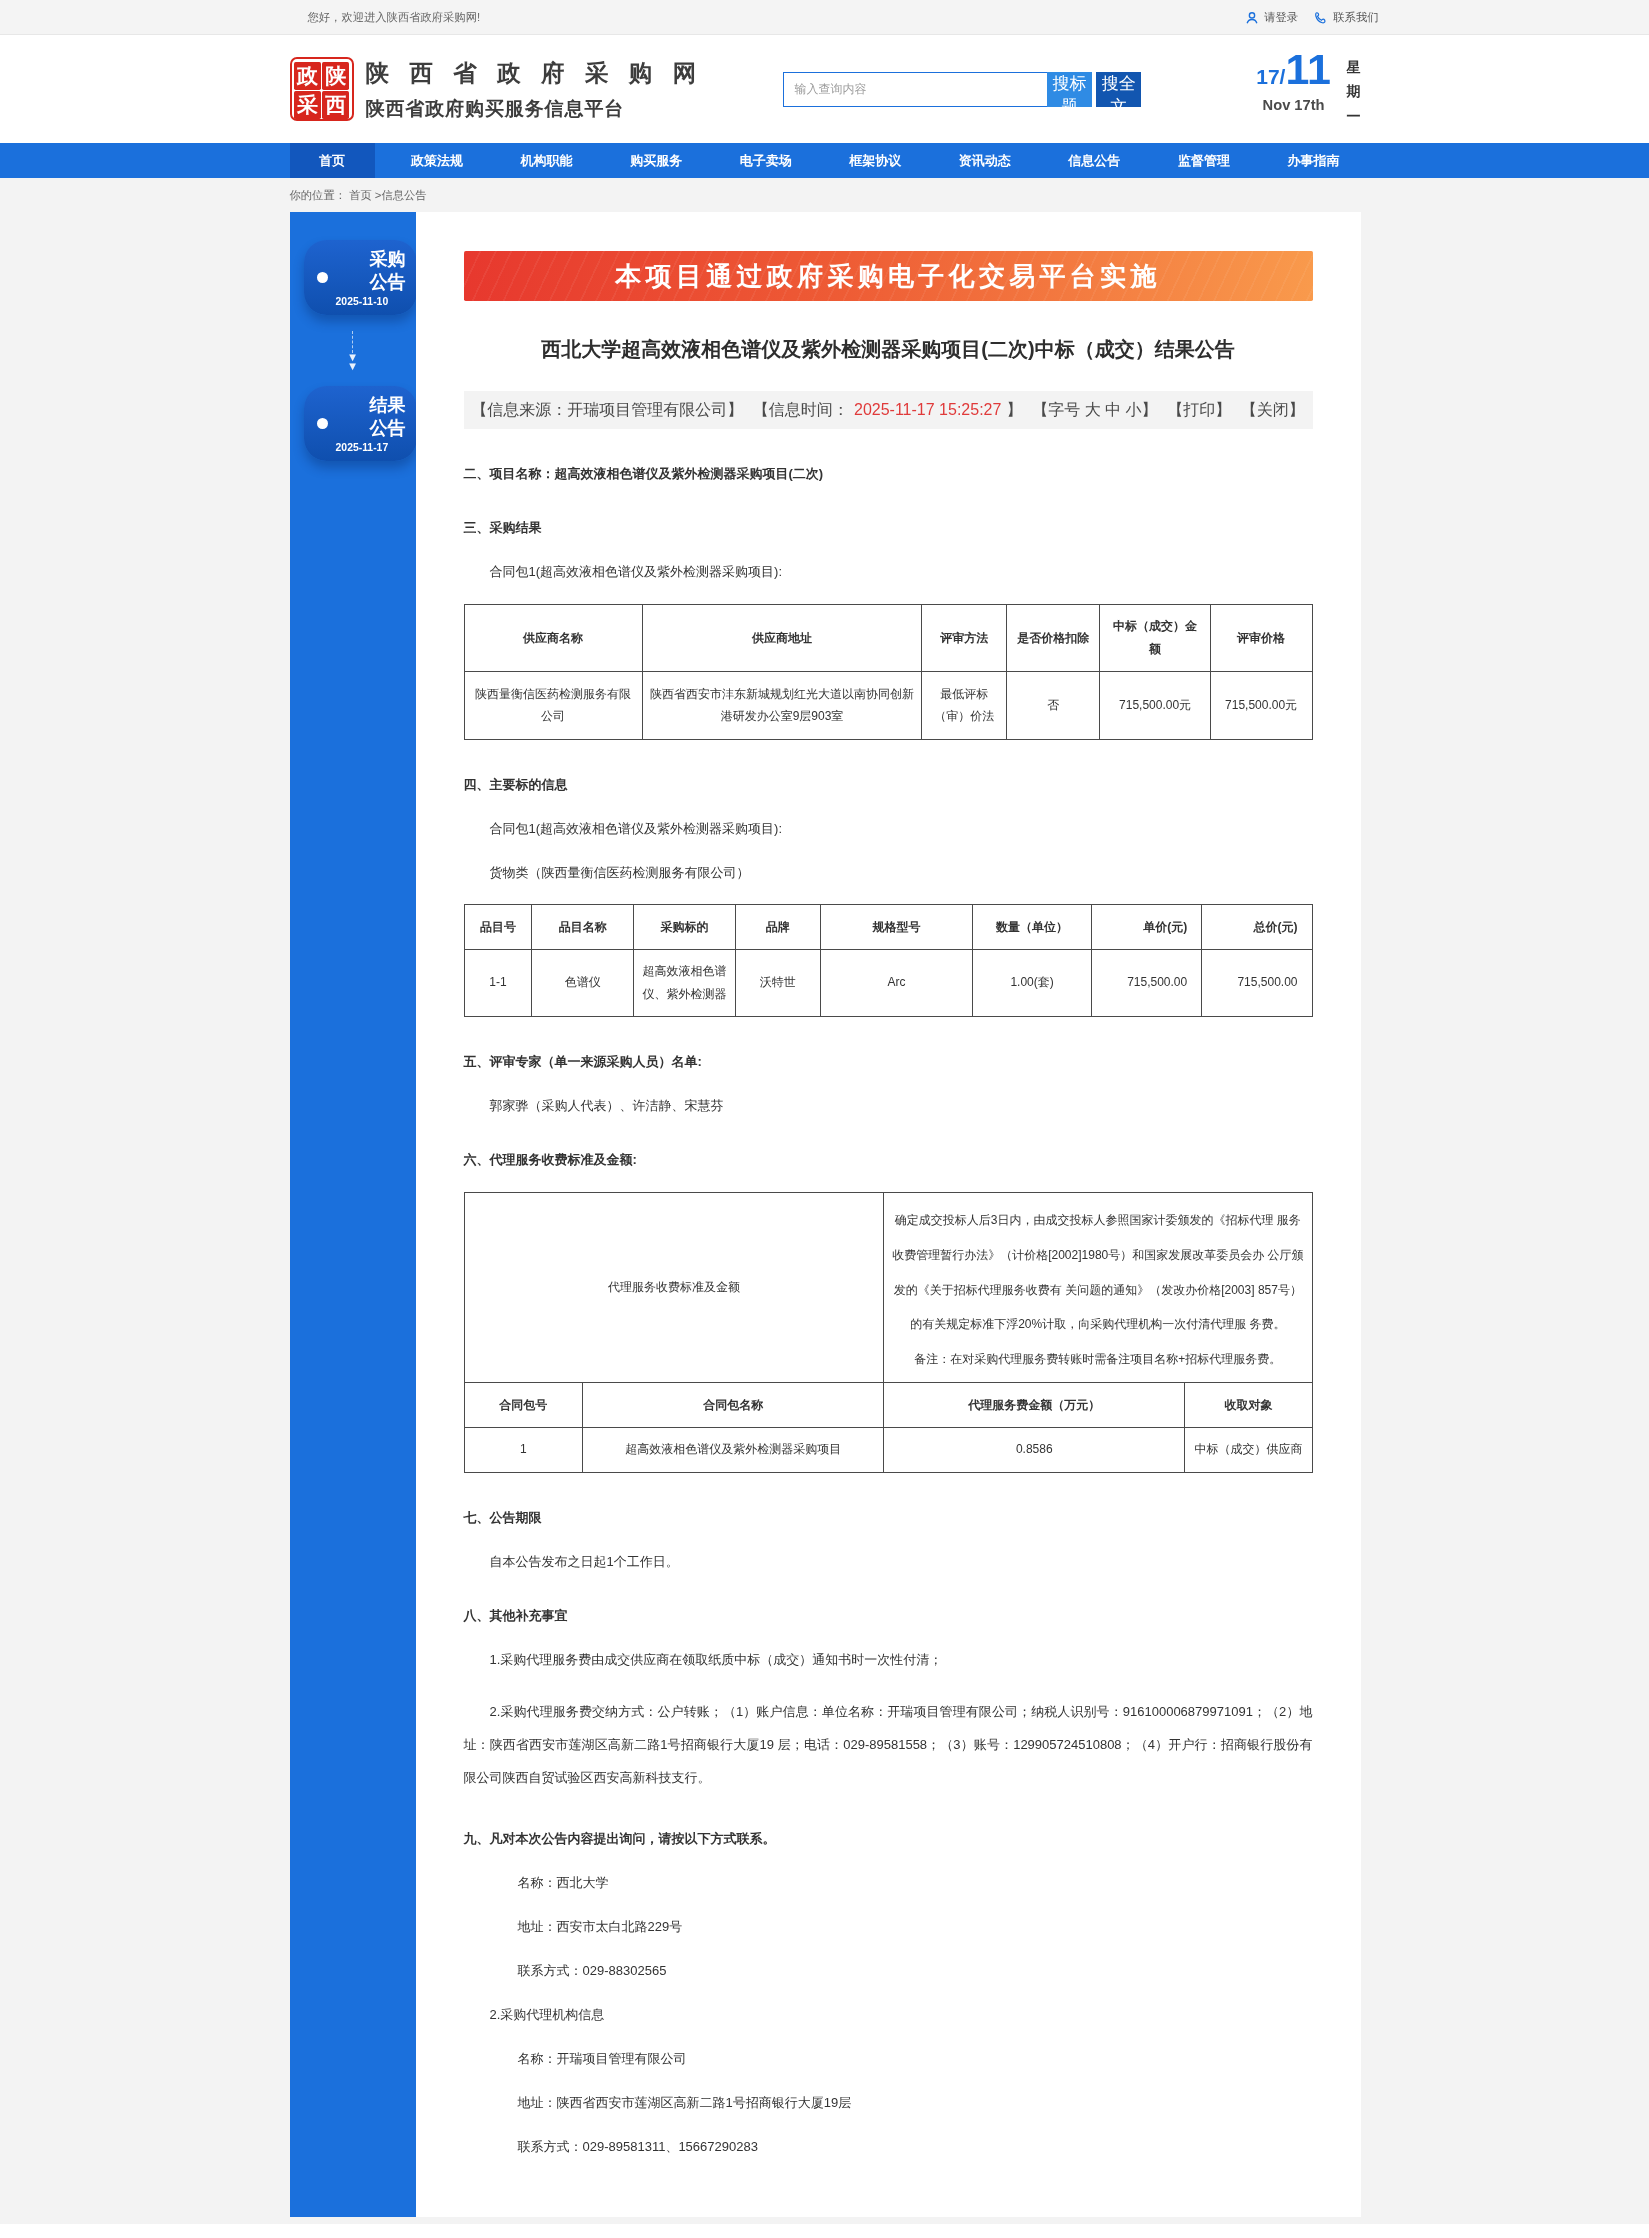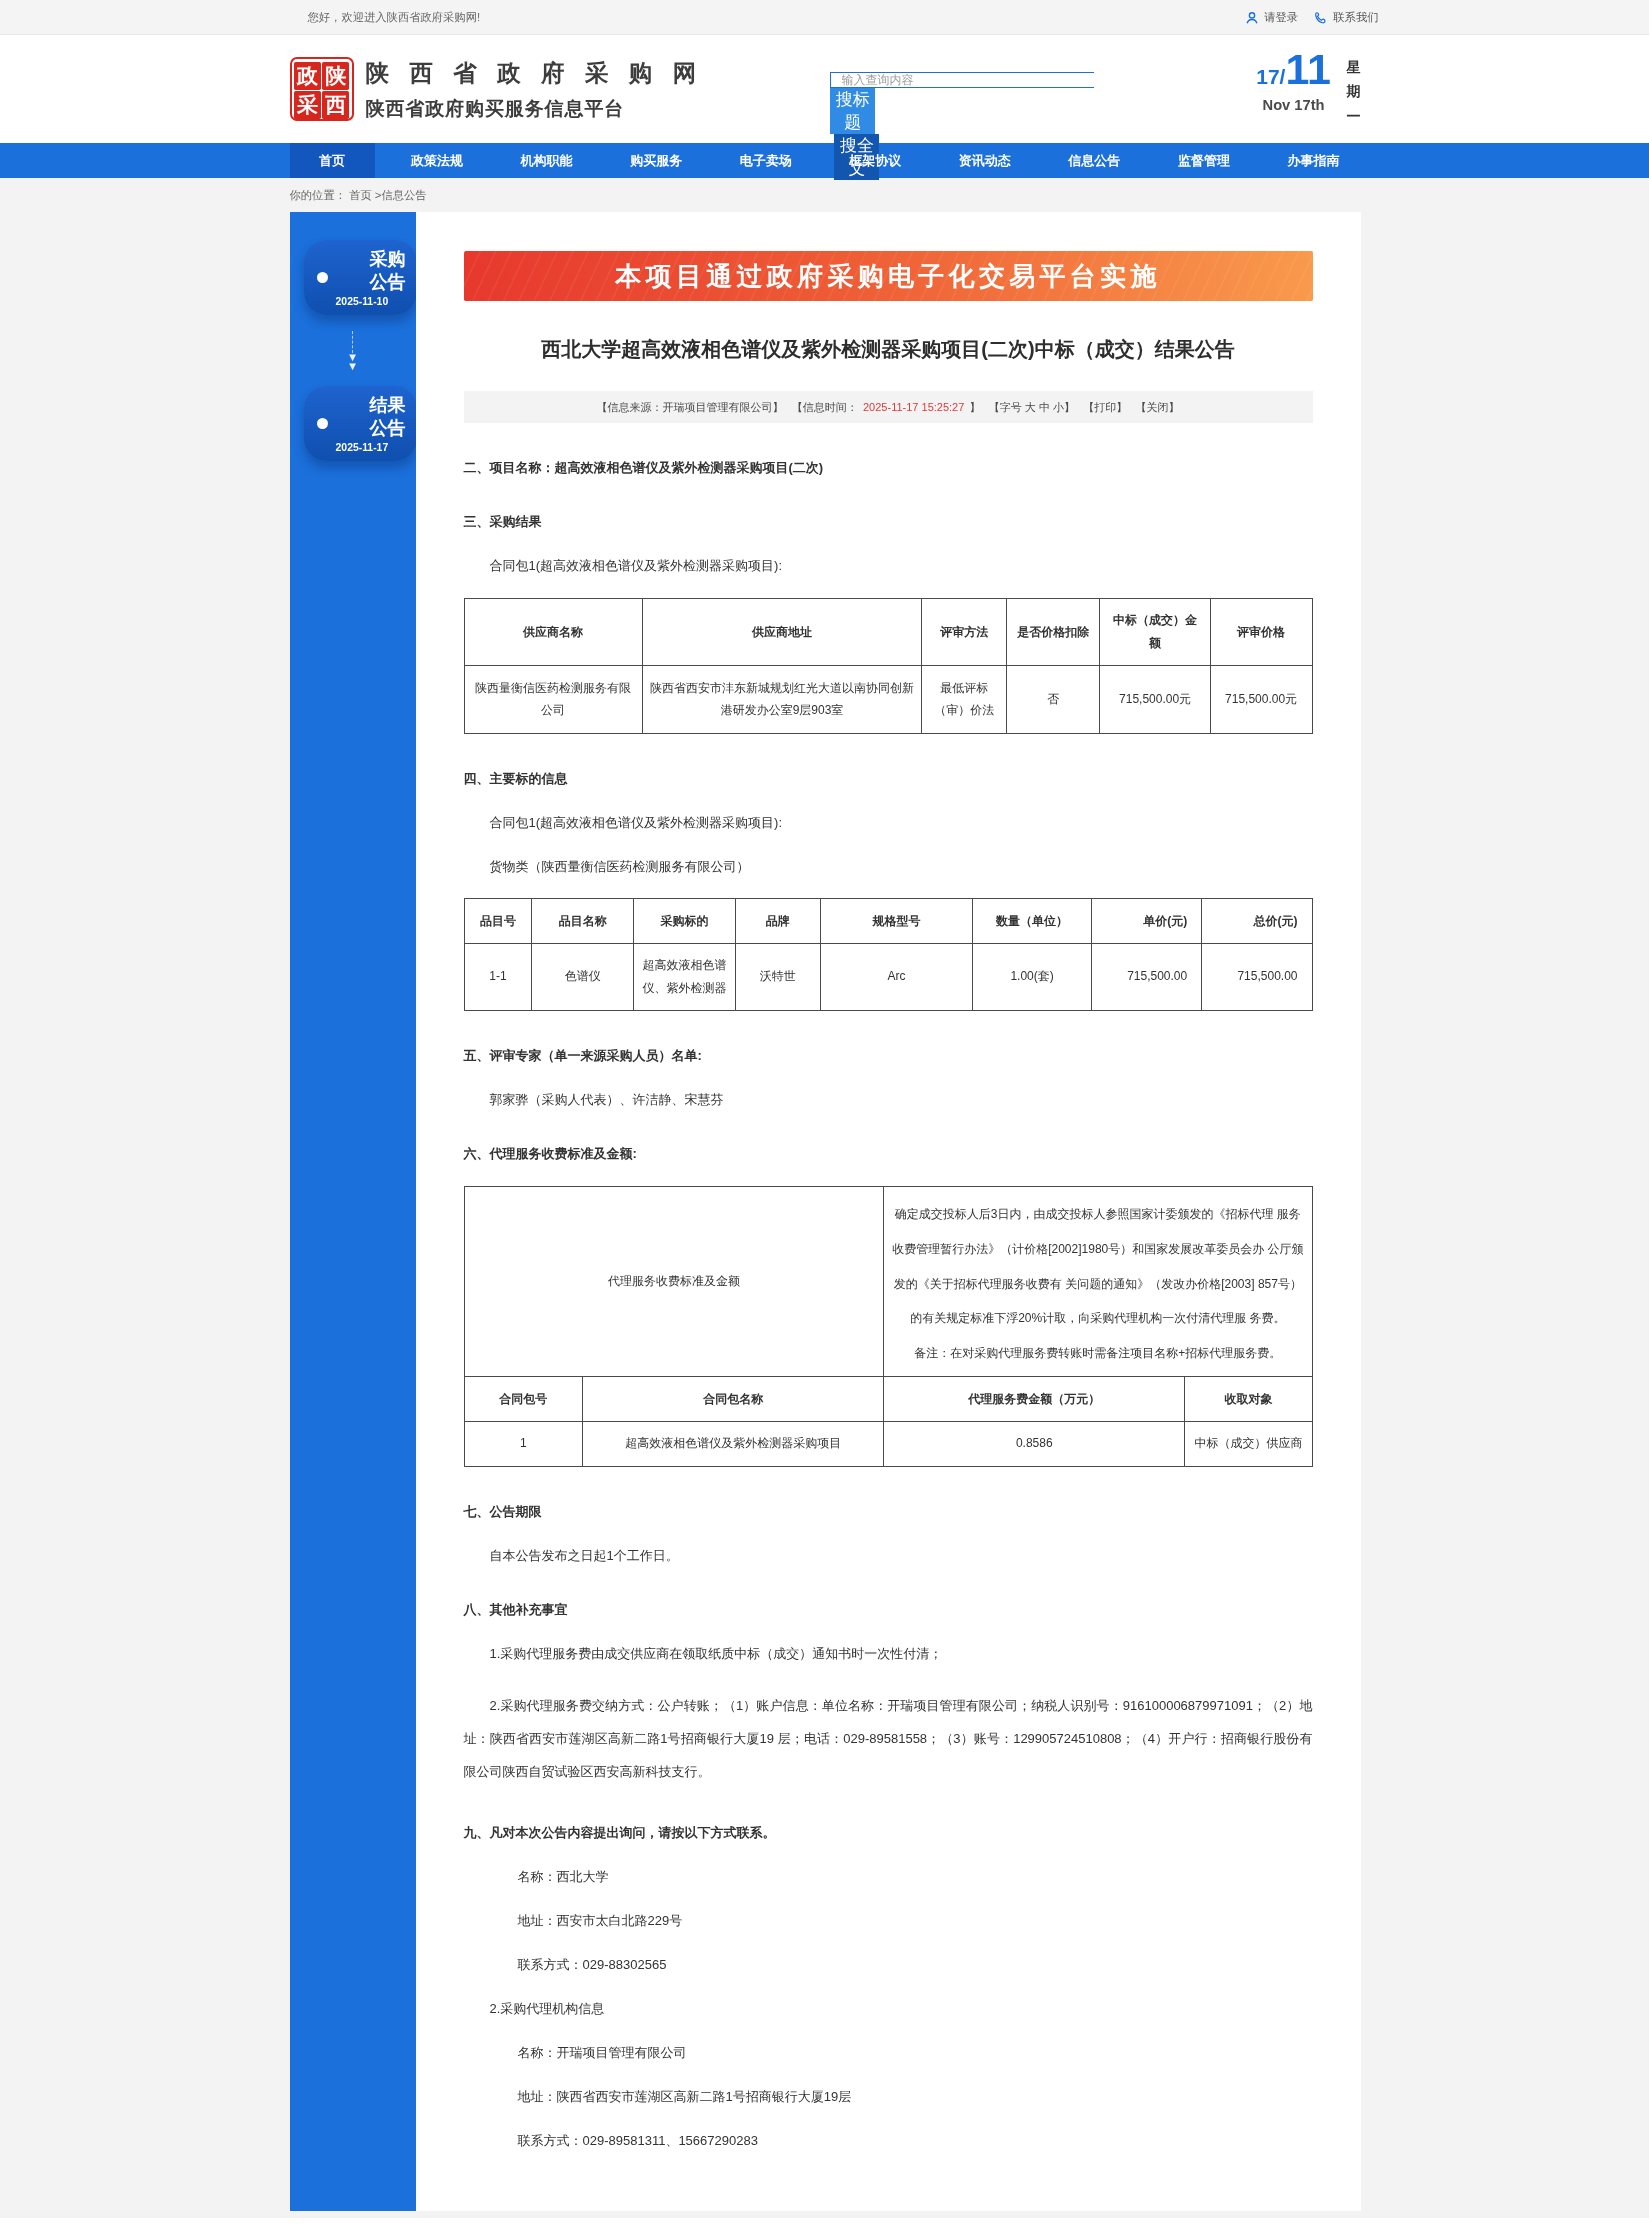--- a/index.html
+++ b/index.html
@@ -26,21 +26,21 @@
     width:64px; height:64px; background:#fff; border:2.6px solid #d7261d; border-radius:7px;
     padding:2.6px; display:grid; grid-template-columns:1fr 1fr; grid-template-rows:1fr 1fr; gap:1.7px;
   }
   .logo-box span {
     background:#d7261d; color:#fff; font-weight:bold; font-size:21px;
     display:flex; align-items:center; justify-content:center; border-radius:1.7px;
   }
   .brand-text .t1 { font-size:23.4px; font-weight:bold; color:#3d3d3d; letter-spacing:7px; }
   .brand-text .t2 { font-size:19px; font-weight:bold; color:#3d3d3d; letter-spacing:0.9px; margin-top:7px; }
 
-  .searchbar { display:flex; align-items:stretch; height:35px; margin-left:-35px;flex-direction:column; }
+  .searchbar { display:flex; align-items:stretch; height:35px; margin-left:-35px; }
   .search-input {
     width:264px; border:1.7px solid #1b70dc; border-right:none; padding:0 10.4px;
     font-size:12px; color:#333; outline:none; font-family:inherit;
   }
   .search-input::placeholder { color:#9b9b9b; }
   .search-btn {
     width:45px; border:none; color:#fff; font-size:17px; cursor:pointer; font-family:inherit; padding:0 3.5px;
   }
   .btn-title { background:#2f8be4; }
   .btn-full  { background:#1256b0; margin-left:4.3px; }
@@ -85,21 +85,21 @@
   .banner {
     height:50px; border-radius:1.7px; display:flex; align-items:center; justify-content:center;
     color:#fff; font-size:26px; font-weight:bold; letter-spacing:4.3px;
     background:
       repeating-linear-gradient(115deg, rgba(255,255,255,.06) 0 1.7px, rgba(255,255,255,0) 1.7px 14px),
       linear-gradient(90deg,#e7382e 0%,#ee5c35 45%,#f99a4c 100%);
   }
   .article-title { text-align:center; font-size:20px; font-weight:bold; color:#2e2e2e; margin-top:35px; }
   .meta {
     margin-top:28px; background:#f3f3f3; padding:8.7px 0; text-align:center;
-    font-size:11px; color:#4a4a4a;
+    font-size:16px; color:#4a4a4a;
   }
   .meta span { margin:0 2.6px; }
   .meta .red { color:#e03a3a; }
   .meta .act { cursor:pointer; }
 
   .sec-head { font-size:13px; font-weight:bold; color:#333; margin-top:36px; }
   .sec-text { font-size:13px; color:#333; margin-top:26px; }
   .ind1 { padding-left:26px; }
   .ind2 { padding-left:54px; }
   .longtext { line-height:2.55; text-align:justify; }

